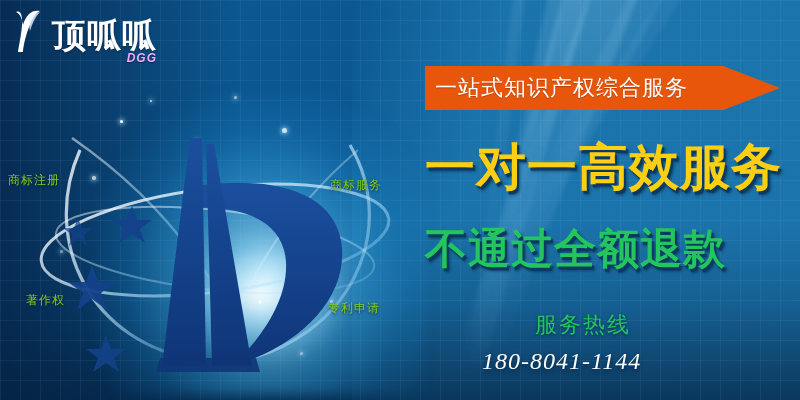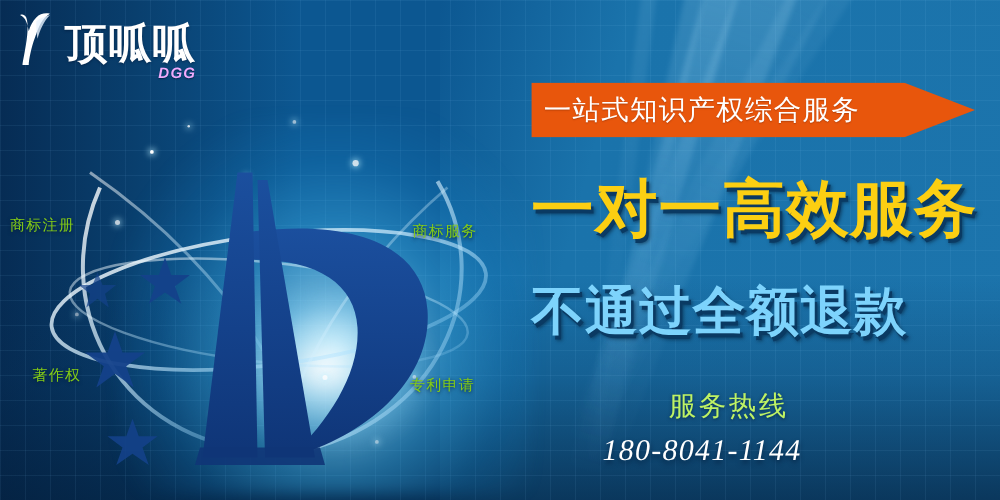--- a/index.html
+++ b/index.html
@@ -188,32 +188,32 @@
     text-align: right;
   }
   .headline2 {
     position: absolute;
     left: 0; top: 228px;
     font-family: "DejaVu Sans", "Liberation Sans", sans-serif;
     font-weight: bold;
     font-size: 42px;
     line-height: 1;
     letter-spacing: 1px;
-    color: #7dd3fc;
+    color: #22c55e;
     text-shadow:
       2px 3px 0 #0a3a63,
       3px 4px 3px rgba(3,25,48,0.55);
   }
   .hotline-label {
     position: absolute;
     left: 110px; top: 310px;
     font-family: "DejaVu Sans", "Liberation Sans", sans-serif;
     font-size: 22px;
     letter-spacing: 2px;
-    color: #bef264;
+    color: #22c55e;
     text-shadow: 0 1px 3px rgba(0,25,55,0.7);
   }
   .hotline-number {
     position: absolute;
     left: 57px; top: 348px;
     font-family: "Liberation Serif", "DejaVu Serif", serif;
     font-style: italic;
     font-size: 24px;
     letter-spacing: 1px;
     color: #ffffff;

